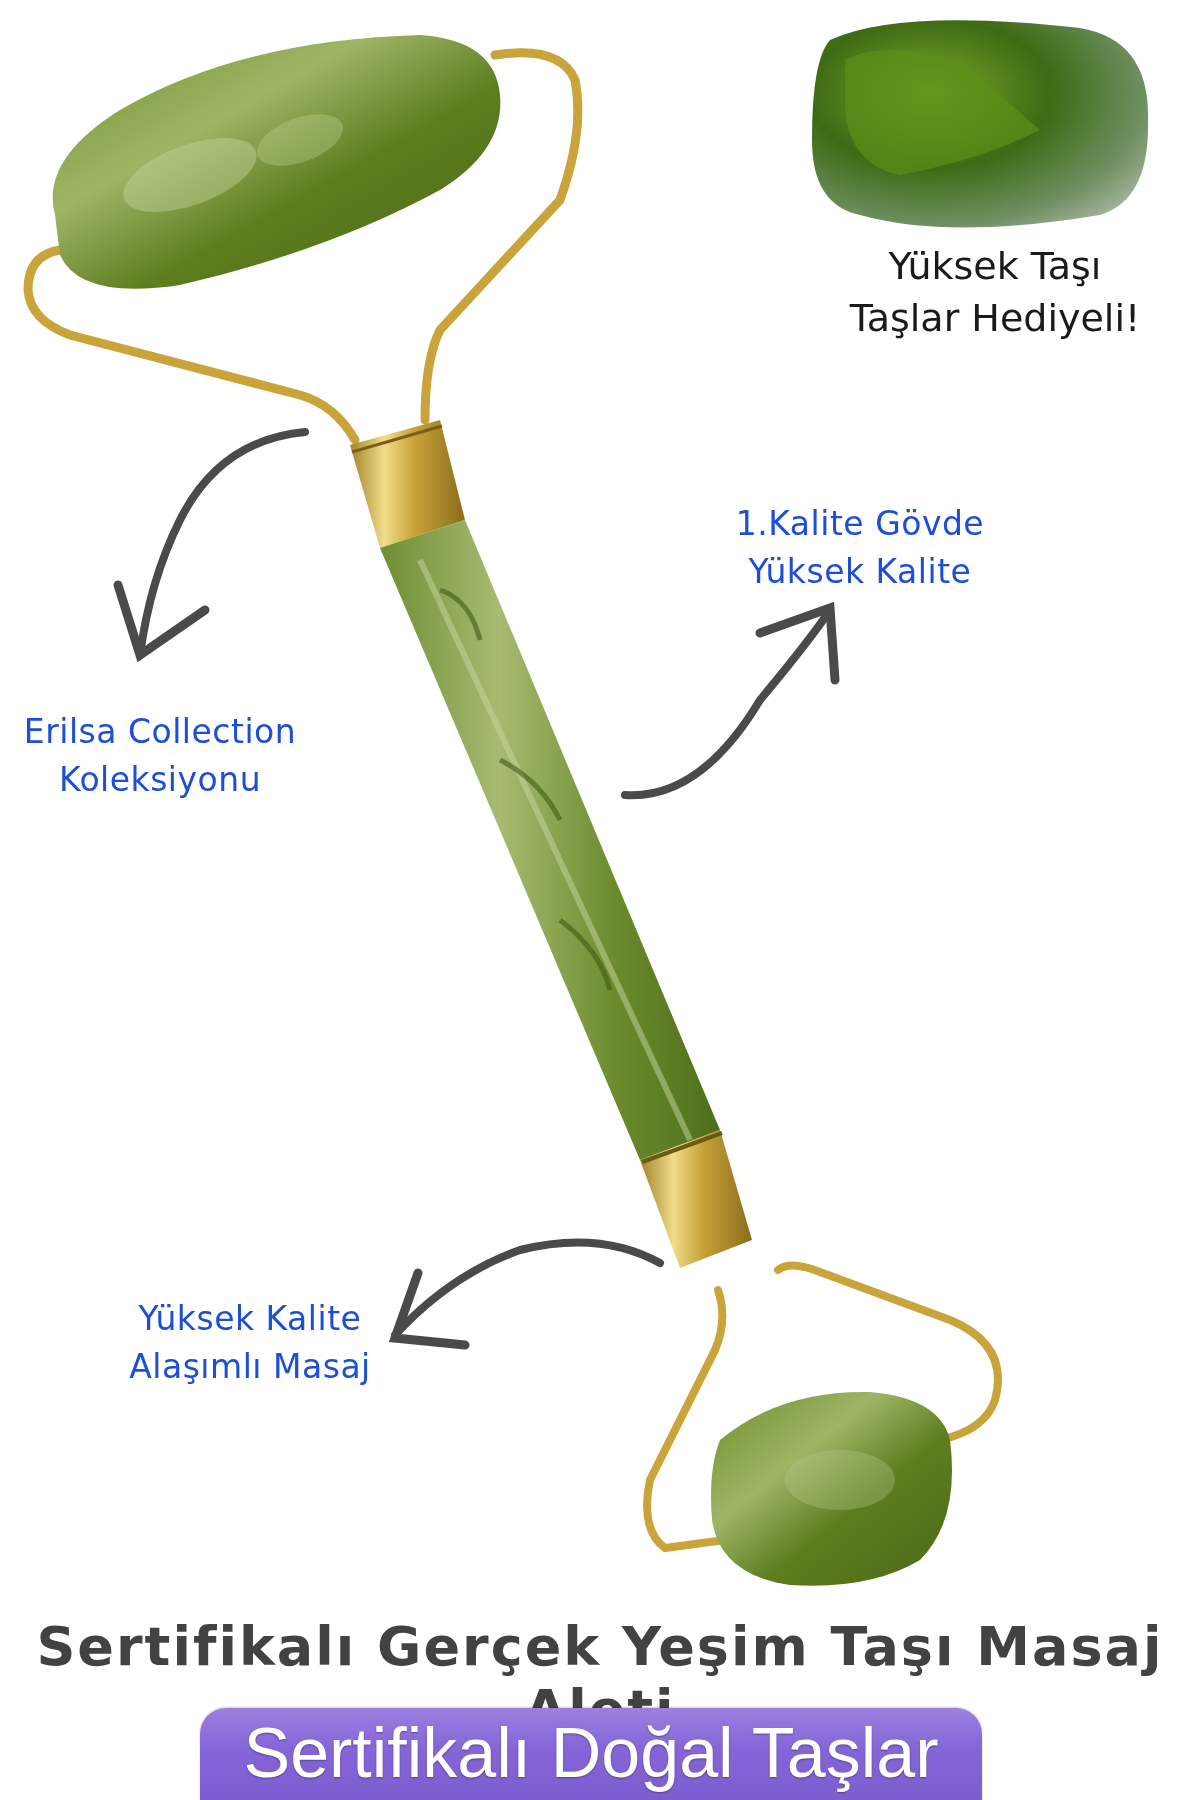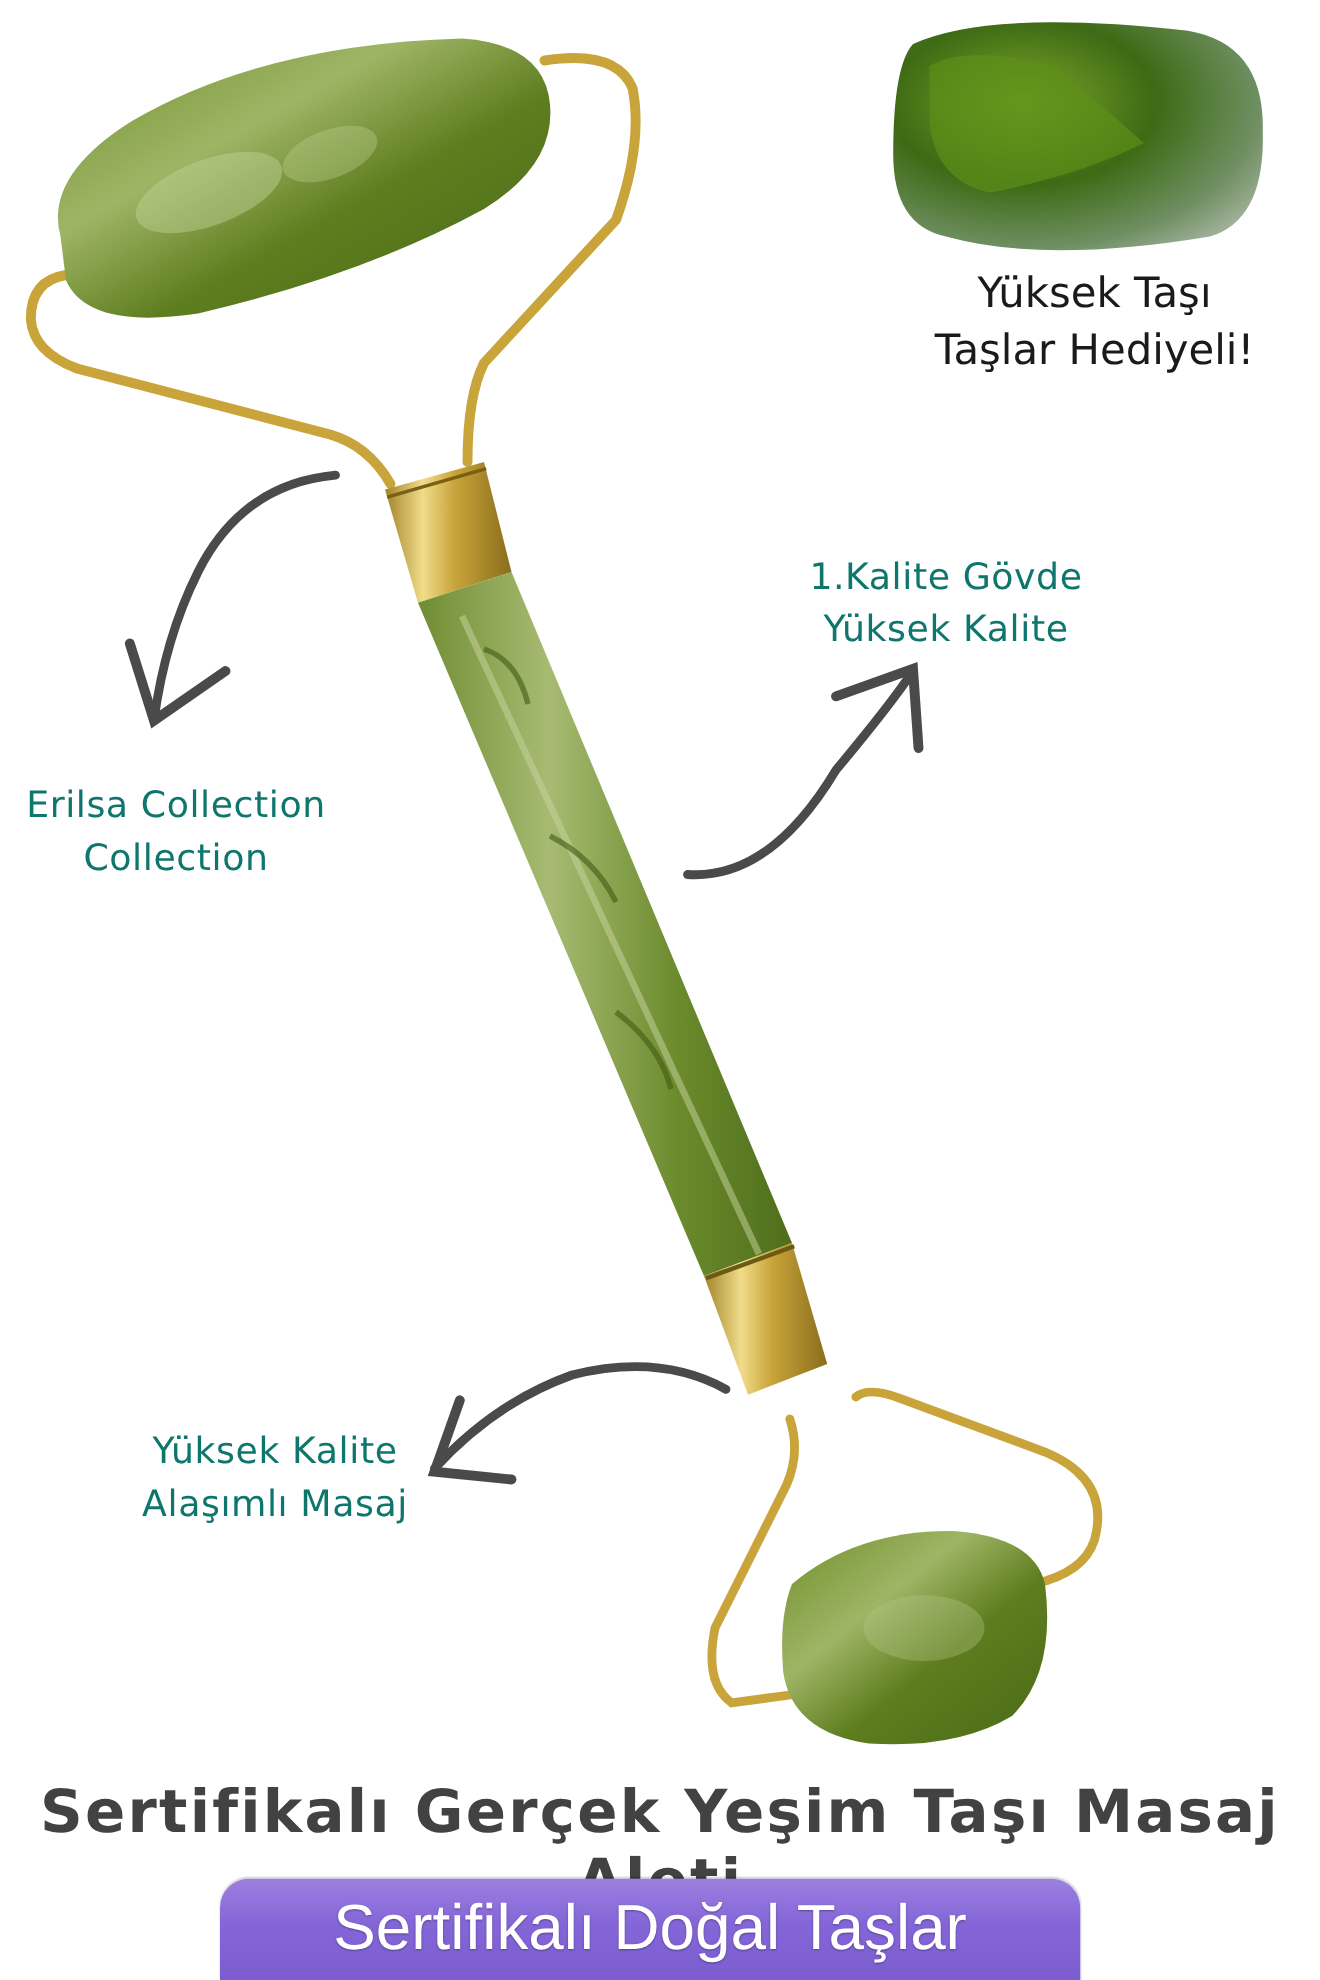--- a/index.html
+++ b/index.html
@@ -1,22 +1,22 @@
 <!DOCTYPE html>
 <html><head>
   <meta charset="utf-8">
   <style>
     html, body { margin:0; padding:0; }
     body { width:1200px; height:1800px; background:#ffffff; position:relative; overflow:hidden; font-family:"DejaVu Sans", sans-serif; }
     .abs { position:absolute; }
-    .label { color:#0f766e; font-size:33px; line-height:48px; text-align:center; letter-spacing:0.5px; }
+    .label { color:#1d4ed8; font-size:33px; line-height:48px; text-align:center; letter-spacing:0.5px; }
     .gift { color:#1a1a1a; font-size:38px; line-height:52px; text-align:center; }
     .headline { left:0; width:1200px; top:1615px; text-align:center; font-size:54px; font-weight:bold; color:#424242; letter-spacing:2px; }
     .badge { left:200px; top:1708px; width:782px; height:100px; border-radius:26px 26px 0 0; background:linear-gradient(#9b80e0,#8566d8 40%,#7b5ccf); box-shadow:0 -1px 2px rgba(0,0,0,.2); }
-    .badge span { display:block; text-align:center; color:#ffffff; font-size:58px; line-height:90px; font-family:"Liberation Sans", sans-serif; text-shadow:0 1px 2px rgba(0,0,0,.35); }
+    .badge span { display:block; text-align:center; color:#ffffff; font-size:70px; line-height:90px; font-family:"Liberation Sans", sans-serif; text-shadow:0 1px 2px rgba(0,0,0,.35); }
     svg { position:absolute; left:0; top:0; }
   </style>
 </head>
 <body>
 
 <svg width="1200" height="1800" viewBox="0 0 1200 1800">
   <defs>
     <linearGradient id="jadeG" x1="0" y1="0" x2="1" y2="1">
       <stop offset="0" stop-color="#6e8e2a"></stop>
       <stop offset="0.35" stop-color="#9fb566"></stop>
@@ -99,21 +99,21 @@
   </g>
 </svg>
 
 <div class="abs gift" style="left:800px; top:240px; width:390px;">
   <div>Yüksek Taşı</div>
   <div>Taşlar Hediyeli!</div>
 </div>
 
 <div class="abs label" style="left:0px; top:708px; width:320px;text-align:center;">
   <div>Erilsa Collection</div>
-  <div>Collection</div>
+  <div>Koleksiyonu</div>
 </div>
 
 <div class="abs label" style="left:700px; top:500px; width:320px;">
   <div>1.Kalite Gövde</div>
   <div>Yüksek Kalite</div>
 </div>
 
 <div class="abs label" style="left:100px; top:1295px; width:300px;">
   <div>Yüksek Kalite</div>
   <div>Alaşımlı Masaj</div>

